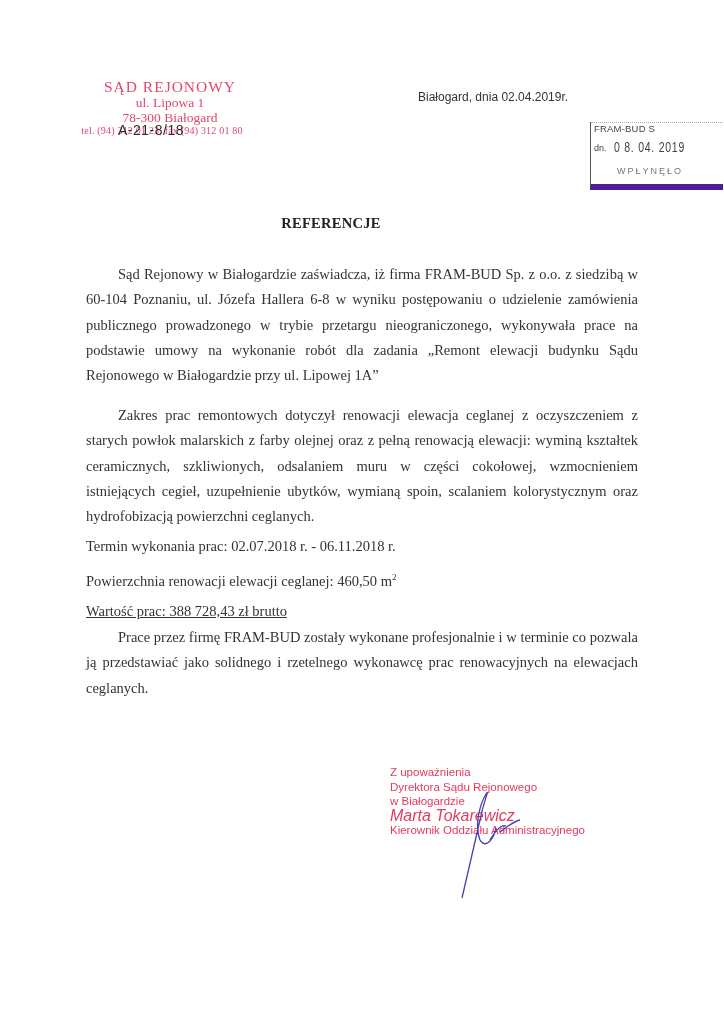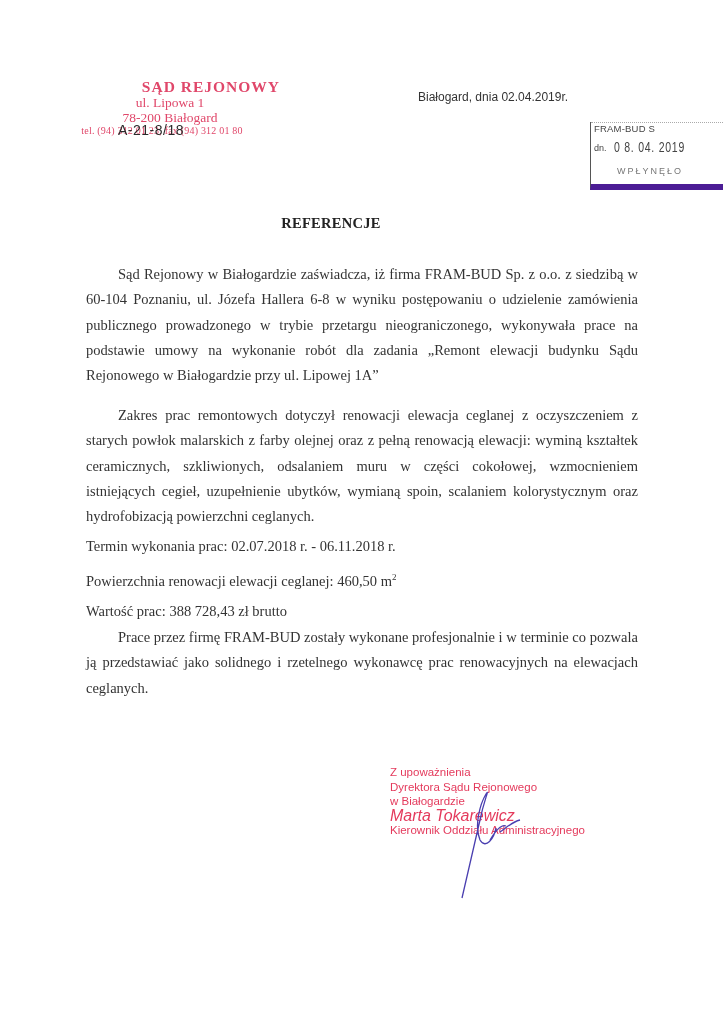--- a/index.html
+++ b/index.html
@@ -1,50 +1,50 @@
 <!DOCTYPE html>
 <html><head>
   <meta charset="utf-8">
   <style>
     html, body { margin: 0; padding: 0; background: #ffffff; }
     body { width: 724px; height: 1024px; position: relative; overflow: hidden; font-family: "Liberation Serif", serif; color: #2a2a2a; }
     .court-stamp { position: absolute; left: 60px; top: 78px; width: 220px; text-align: center; color: #e0476a; font-family: "Liberation Serif", serif; }
-    .court-stamp .name { font-size: 15.5px; font-weight: bold; letter-spacing: 1px; line-height: 17px; text-align: right; }
+    .court-stamp .name { font-size: 15.5px; font-weight: normal; letter-spacing: 1px; line-height: 17px; }
     .court-stamp .line { font-size: 13.5px; line-height: 15px; }
     .court-stamp .tel { font-size: 10px; line-height: 12px; position: relative; left: -8px; letter-spacing: 0.2px; }
     .case-number { position: absolute; left: 118px; top: 122px; font-family: "Liberation Sans", sans-serif; font-size: 14px; color: #2b2b2b; letter-spacing: 0.5px; }
     .place-date { position: absolute; left: 418px; top: 90px; font-family: "Liberation Sans", sans-serif; font-size: 12px; color: #333; }
     .received-stamp { position: absolute; left: 590px; top: 122px; width: 132px; height: 62px; border-left: 1px solid #555; border-bottom: 6px solid #4c1d95; font-family: "Liberation Sans", sans-serif; color: #444; }
     .received-stamp .co { position: absolute; left: 3px; top: 1px; font-size: 9.5px; letter-spacing: 0.2px; }
     .received-stamp .dn { position: absolute; left: 3px; top: 21px; font-size: 9px; }
     .received-stamp .date { position: absolute; left: 23px; top: 17px; font-size: 14px; letter-spacing: 1px; transform: scaleX(0.75); transform-origin: left; font-family: "Liberation Sans Narrow", "Liberation Sans", sans-serif; }
     .received-stamp .wp { position: absolute; left: 26px; top: 44px; font-size: 9px; letter-spacing: 2px; color: #777; }
     .received-stamp .topline { position: absolute; left: 0; top: 0; width: 132px; border-top: 1px dotted #aaa; }
     .title { position: absolute; left: 0; width: 662px; top: 215px; text-align: center; font-weight: bold; font-size: 14.5px; letter-spacing: 0.3px; color: #222; }
     .para { position: absolute; left: 86px; width: 552px; font-size: 14.5px; line-height: 25.3px; text-align: justify; color: #333; }
     .para .indent { display: inline-block; width: 32px; }
     .p1 { top: 262px; }
     .p2 { top: 403px; }
     .line-item { position: absolute; left: 86px; font-size: 14.5px; color: #333; }
     .l1 { top: 538px; }
     .l2 { top: 572px; }
-    .l3 { top: 603px; }
+    .l3 { top: 603px; text-decoration: underline; }
     .p3 { top: 625px; }
     .sig { position: absolute; left: 390px; top: 765px; width: 210px; text-align: left; font-family: "Liberation Sans", sans-serif; color: #e43a5c; font-size: 11.5px; line-height: 14.5px; }
     .sig .name { font-style: italic; font-size: 16px; margin-top: 0; }
     .signature-scribble { position: absolute; left: 440px; top: 780px; width: 110px; height: 120px; }
     sup { font-size: 9px; }
   </style>
 </head>
 <body>
 
 <div class="court-stamp">
   <div class="name">SĄD REJONOWY</div>
   <div class="line">ul. Lipowa 1</div>
-  <div class="line">78-200 Białogard</div>
+  <div class="line">78-300 Białogard</div>
   <div class="tel">tel. (94) 312 01 23, fax (94) 312 01 80</div>
 </div>
 <div class="case-number">A-21-8/18</div>
 
 <div class="place-date">Białogard, dnia 02.04.2019r.</div>
 
 <div class="received-stamp">
   <div class="topline"></div>
   <div class="co">FRAM-BUD S</div>
   <div class="dn">dn.</div>

